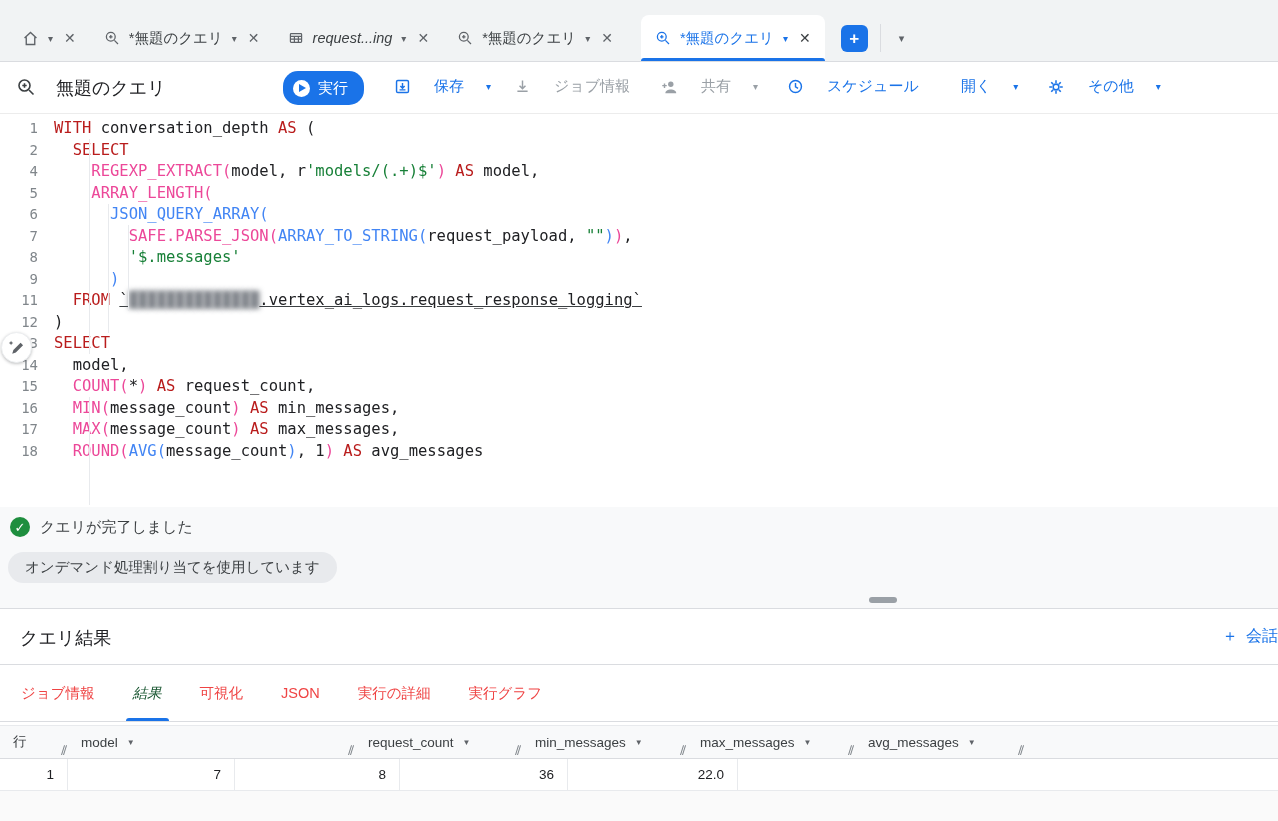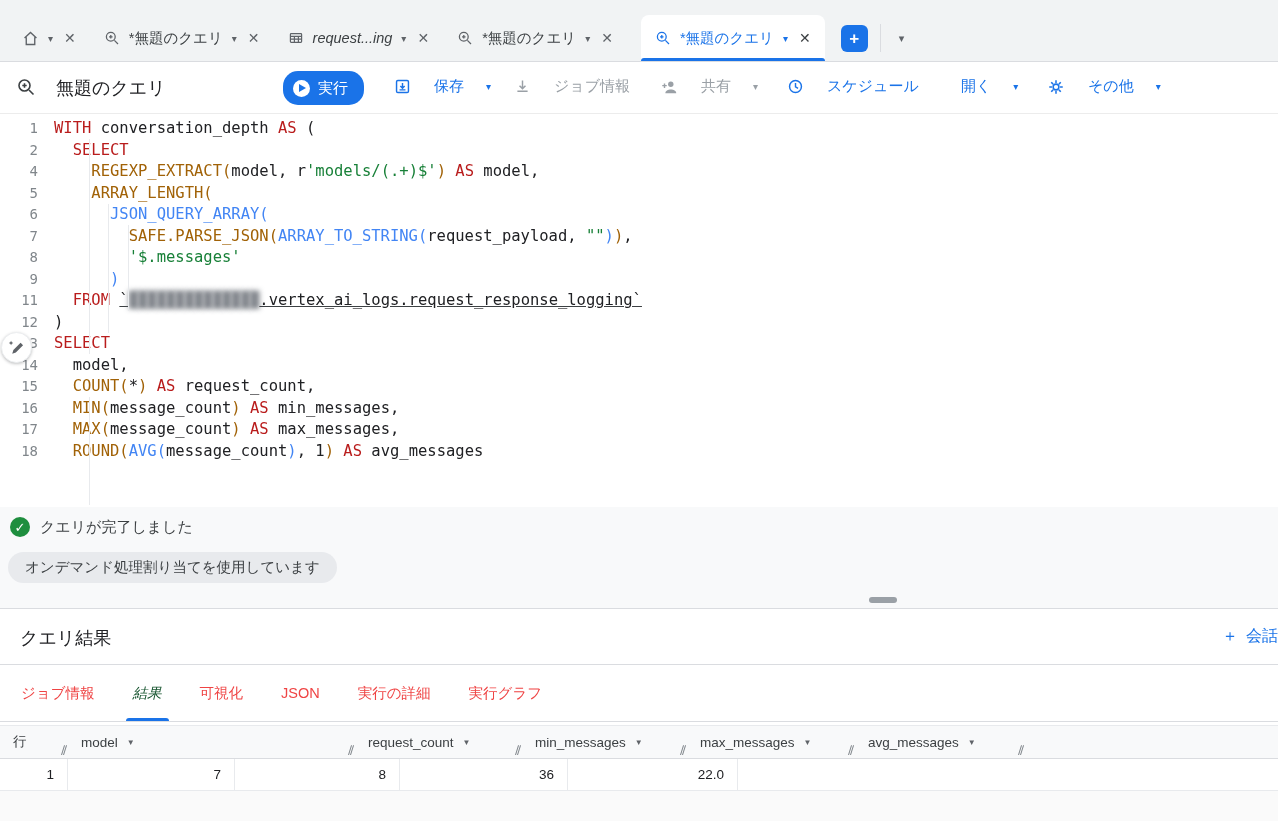--- a/index.html
+++ b/index.html
@@ -48,21 +48,21 @@
 
   
   .editor { position:absolute; left:0; top:114px; width:1278px; height:393px;
     background:#fff; padding-top:4px; }
   .code-line { height:21.5px; line-height:21.5px; white-space:pre;
     font-family:"DejaVu Sans Mono","Liberation Mono",monospace; font-size:15.5px; }
   .code-line .ln { display:inline-block; width:54px; padding-right:16px; text-align:right;
     color:#80868b; font-size:14px; }
   .tk-id  { color:#202124; }
   .tk-kw  { color:#b91c1c; }
-  .tk-fna { color:#a16207; }
+  .tk-fna { color:#ec4899; }
   .tk-fnb { color:#4285f4; }
   .tk-str { color:#188038; }
   .tk-lnk { color:#202124; text-decoration:underline; text-decoration-color:#3c4043; }
   .tk-blur { color:transparent; text-shadow:0 0 5px rgba(110,115,122,.85);
     text-decoration:underline; text-decoration-color:#3c4043; }
   .guide { position:absolute; width:1px; background:#e8eaed; }
   .ai-pencil { position:absolute; left:1px; top:332px; width:31px; height:31px;
     background:#fff; border:1px solid #eceef0; border-radius:50%;
     box-shadow:0 1px 3px rgba(60,64,67,.3); display:flex; align-items:center;
     justify-content:center; cursor:pointer; }

